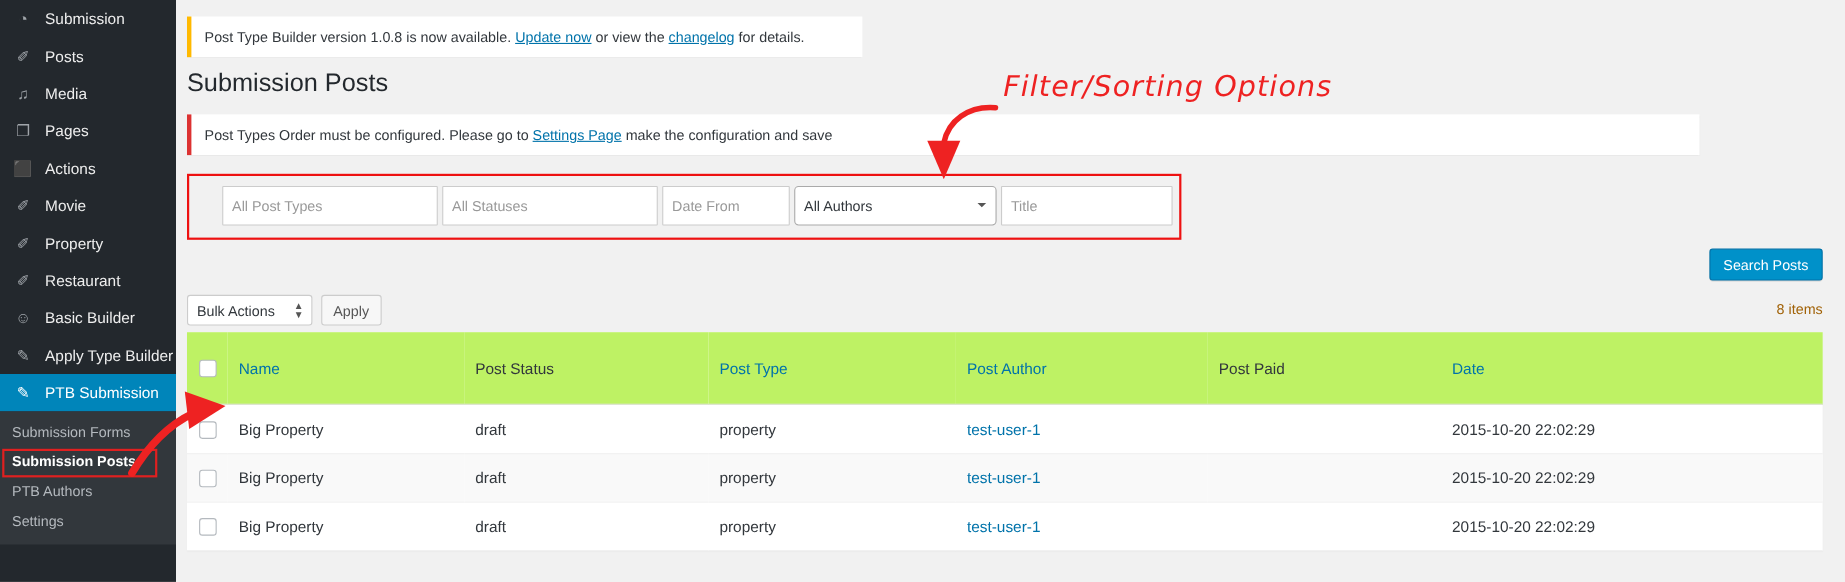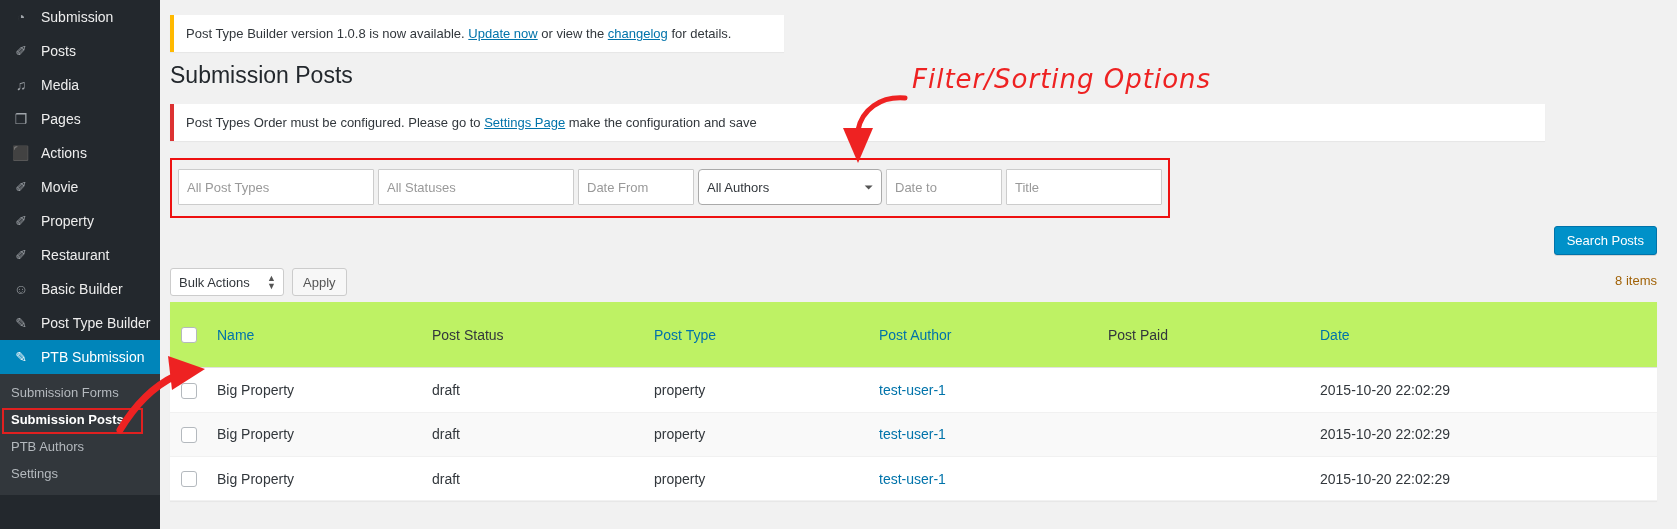--- a/index.html
+++ b/index.html
@@ -62,21 +62,21 @@
     font-size: 23px; font-weight: 400; color: #23282d;
     padding: 9px 0 4px 0; line-height: 29px;
   }
 
   
   .filter-wrap {
     position: relative; margin-top: 17px;
     border: 2px solid #ee1111; display: inline-block;
     padding: 9px 6px 11px 6px; background: transparent;
   }
-  .filter-row { display: flex; align-items: center; gap: 4px; }
+  .filter-row { display: flex; align-items: center; gap: 4px; margin-left: 24px; }
   .fld {
     height: 36px; background: #fff; border: 1px solid #ccc;
     font-size: 13px; color: #999;
     display: flex; align-items: center; padding: 0 8px;
     border-radius: 1px;
   }
   .fld.select2 { width: 196px; }
   .fld.authors {
     width: 184px; color: #32373c; justify-content: space-between;
     border-radius: 4px; border-color: #aaa;
@@ -191,21 +191,21 @@
         <div class="nav-item">
           <span class="ico">✐</span>
           <span class="nav-label">Restaurant</span>
         </div>
         <div class="nav-item">
           <span class="ico">☺</span>
           <span class="nav-label">Basic Builder</span>
         </div>
         <div class="nav-item">
           <span class="ico">✎</span>
-          <span class="nav-label">Post Type Builder</span>
+          <span class="nav-label">Apply Type Builder</span>
         </div>
         <div class="nav-item active">
           <span class="ico">✎</span>
           <span class="nav-label">PTB Submission</span>
         </div>
       </div>
     <div class="submenu" id="submenu-list">
         <div class="sub-item">Submission Forms</div>
         <div class="sub-item current">Submission Posts</div>
         <div class="sub-item">PTB Authors</div>
@@ -233,23 +233,20 @@
         </div>
         <div class="fld select2">
           <span>All Statuses</span>
         </div>
         <div class="fld date">
           <span>Date From</span>
         </div>
         <div class="fld authors">
           <span>All Authors</span>
           <span class="caret">⏷</span>
-        </div>
-        <div class="fld date">
-          <span>Date to</span>
         </div>
         <div class="fld title">
           <span>Title</span>
         </div>
       </div>
     </div>
 
     <div class="search-row">
       <button class="btn-primary">Search Posts</button>
     </div>

